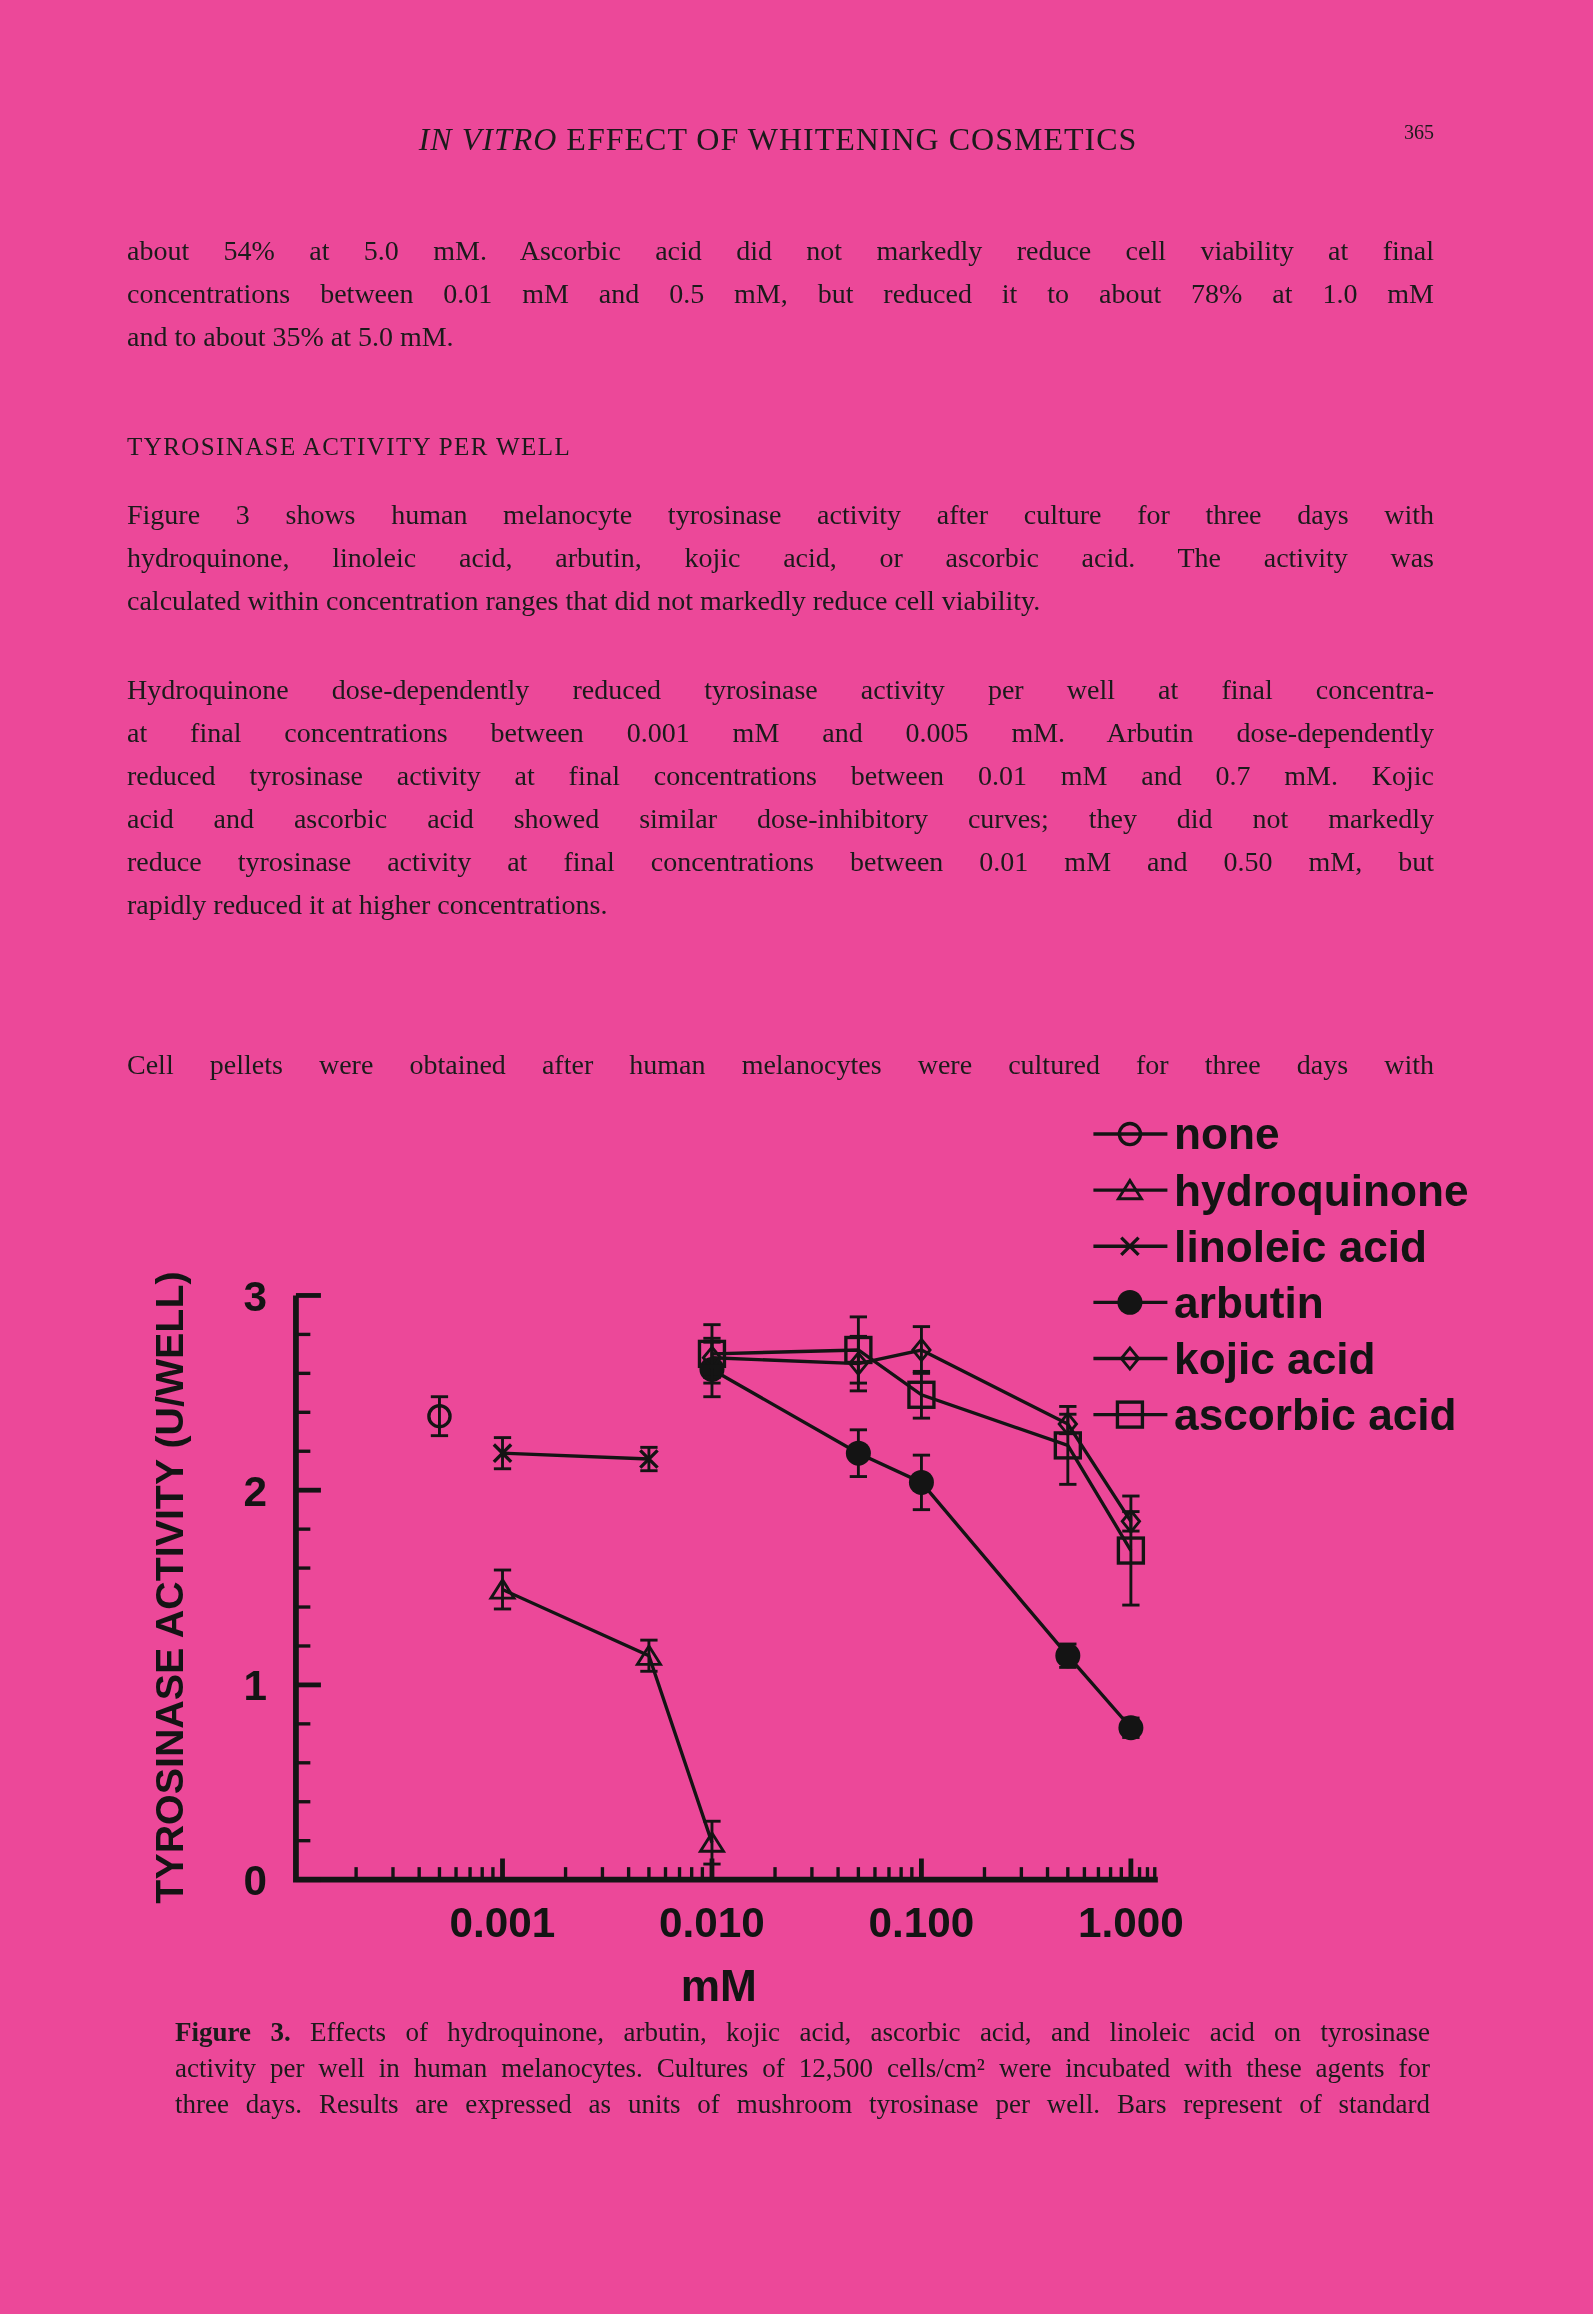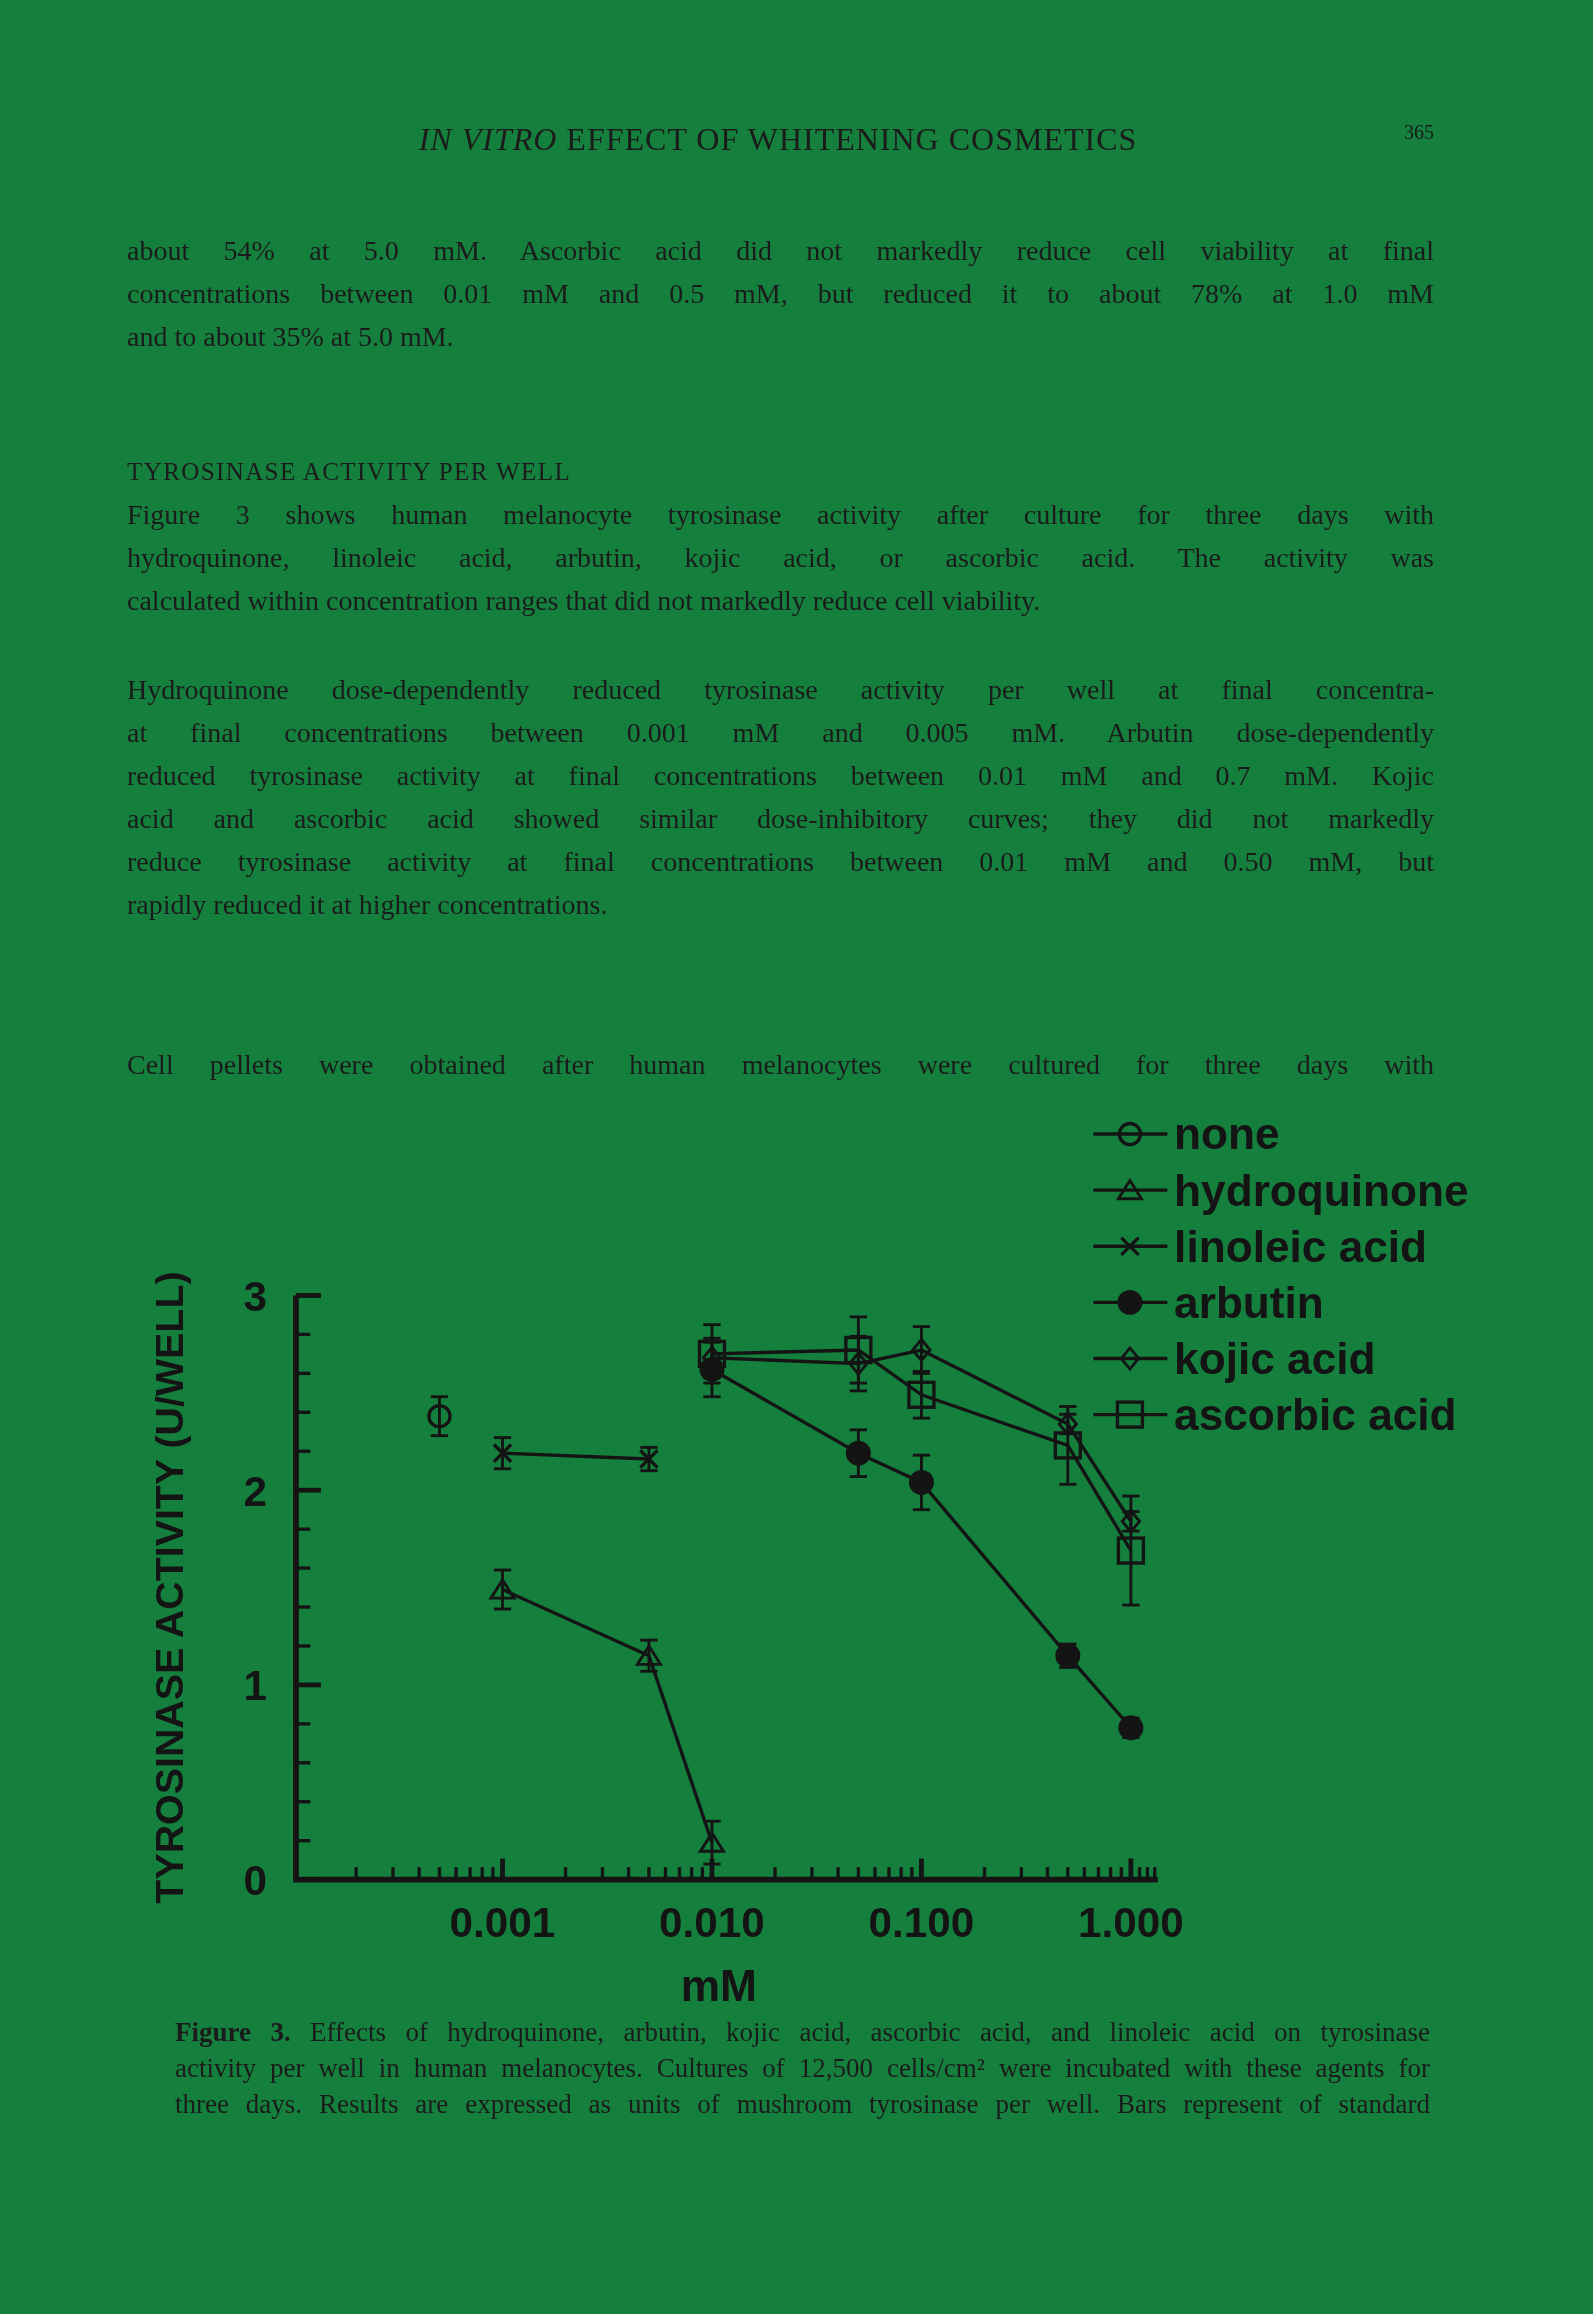--- a/index.html
+++ b/index.html
@@ -1,16 +1,16 @@
 <!DOCTYPE html>
 <html><head>
 <meta charset="utf-8">
 <style>
   html,body{margin:0;padding:0;background:#e8e8e6;}
-  .page{position:relative;width:1594px;height:2314px;background:#15803d;color:#1b1b1b;
+  .page{position:relative;width:1594px;height:2314px;background:#ec4899;color:#1b1b1b;
         font-family:"Liberation Serif",serif;overflow:hidden;}
   .header{position:absolute;left:127px;top:121px;width:1307px;height:42px;}
   .header-title{position:absolute;left:53px;right:58px;text-align:center;
         font-size:32px;letter-spacing:1px;white-space:nowrap;}
   .page-num{position:absolute;right:0;top:0;font-size:20px;}
   .para{position:absolute;left:127px;width:1307px;}
   .line{font-size:28px;line-height:43px;height:43px;white-space:normal;}
   .jl{text-align:justify;text-align-last:justify;}
   .subhead{position:absolute;left:127px;margin:0;font-weight:normal;
         font-size:25px;letter-spacing:1.4px;line-height:38px;}
@@ -33,21 +33,21 @@
     <div class="header-title"><i>IN VITRO</i><span> EFFECT OF WHITENING COSMETICS</span></div>
     <div class="page-num">365</div>
   </div>
 
   <div class="para" style="top:229px">
     <div class="line jl">about 54% at 5.0 mM. Ascorbic acid did not markedly reduce cell viability at final</div>
     <div class="line jl">concentrations between 0.01 mM and 0.5 mM, but reduced it to about 78% at 1.0 mM</div>
     <div class="line">and to about 35% at 5.0 mM.</div>
   </div>
 
-  <h2 class="subhead" style="top:453px">TYROSINASE ACTIVITY PER WELL</h2>
+  <h2 class="subhead" style="top:428px">TYROSINASE ACTIVITY PER WELL</h2>
 
   <div class="para" style="top:493px">
     <div class="line jl">Figure 3 shows human melanocyte tyrosinase activity after culture for three days with</div>
     <div class="line jl">hydroquinone, linoleic acid, arbutin, kojic acid, or ascorbic acid. The activity was</div>
     <div class="line">calculated within concentration ranges that did not markedly reduce cell viability.</div>
   </div>
 
   <div class="para" style="top:668px">
     <div class="line jl">Hydroquinone dose-dependently reduced tyrosinase activity per well at final concentra-</div>
     <div class="line jl">at final concentrations between 0.001 mM and 0.005 mM. Arbutin dose-dependently</div>

